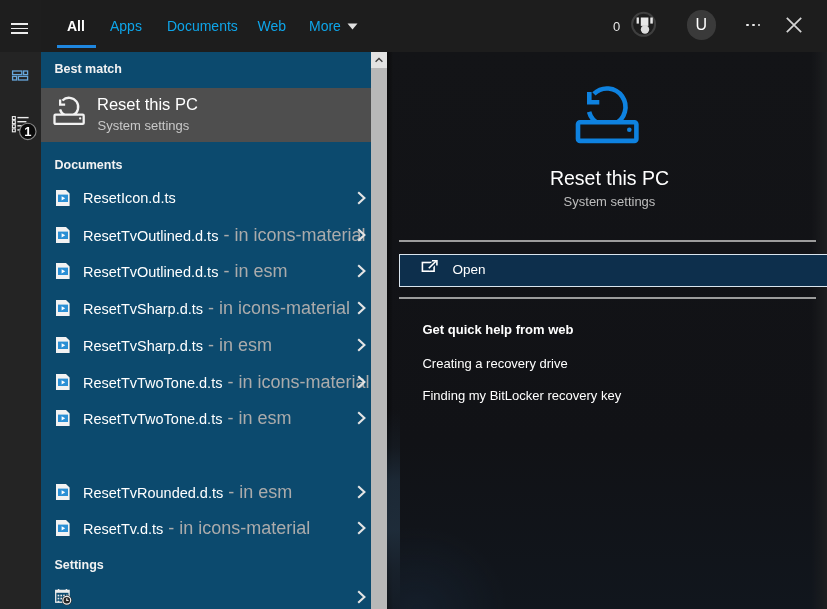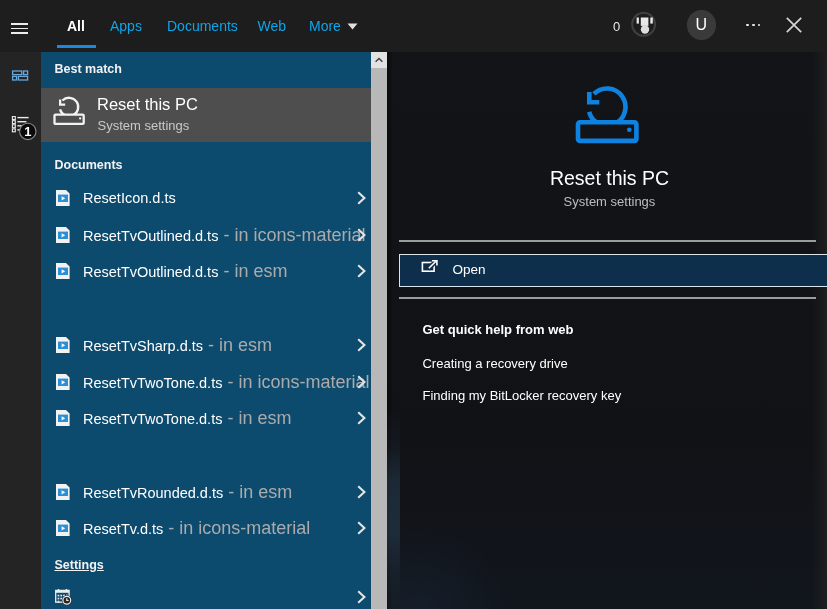--- a/index.html
+++ b/index.html
@@ -151,20 +151,31 @@
       <svg class="ficon" width="14" height="16" viewBox="0 0 14 16">
         <path d="M0 0 H10 L13.6 3.6 V16 H0 Z" fill="#f2f2f2"></path>
         <rect x="2" y="4.6" width="10" height="7.4" fill="#2a8fd4"></rect>
         <polygon points="5.6,6.2 9.2,8.3 5.6,10.4" fill="#fff"></polygon>
       </svg>
       <span class="rowtxt">ResetTvOutlined.d.ts<span class="sub"> - in esm</span></span>
       <svg class="chev" width="9" height="14" viewBox="0 0 9 14">
         <path d="M1.2 1.3 L7.4 7 L1.2 12.7" stroke="#e4e4e4" stroke-width="2.1" fill="none"></path>
       </svg>
     </div>
+  <div class="row" style="top:237.6px;">
+      <svg class="ficon" width="14" height="16" viewBox="0 0 14 16">
+        <path d="M0 0 H10 L13.6 3.6 V16 H0 Z" fill="#f2f2f2"></path>
+        <rect x="2" y="4.6" width="10" height="7.4" fill="#2a8fd4"></rect>
+        <polygon points="5.6,6.2 9.2,8.3 5.6,10.4" fill="#fff"></polygon>
+      </svg>
+      <span class="rowtxt">ResetTvSharp.d.ts<span class="sub"> - in icons-material</span></span>
+      <svg class="chev" width="9" height="14" viewBox="0 0 9 14">
+        <path d="M1.2 1.3 L7.4 7 L1.2 12.7" stroke="#e4e4e4" stroke-width="2.1" fill="none"></path>
+      </svg>
+    </div>
   <div class="row" style="top:274.3px;">
       <svg class="ficon" width="14" height="16" viewBox="0 0 14 16">
         <path d="M0 0 H10 L13.6 3.6 V16 H0 Z" fill="#f2f2f2"></path>
         <rect x="2" y="4.6" width="10" height="7.4" fill="#2a8fd4"></rect>
         <polygon points="5.6,6.2 9.2,8.3 5.6,10.4" fill="#fff"></polygon>
       </svg>
       <span class="rowtxt">ResetTvSharp.d.ts<span class="sub"> - in esm</span></span>
       <svg class="chev" width="9" height="14" viewBox="0 0 9 14">
         <path d="M1.2 1.3 L7.4 7 L1.2 12.7" stroke="#e4e4e4" stroke-width="2.1" fill="none"></path>
       </svg>
@@ -206,21 +217,21 @@
       <svg class="ficon" width="14" height="16" viewBox="0 0 14 16">
         <path d="M0 0 H10 L13.6 3.6 V16 H0 Z" fill="#f2f2f2"></path>
         <rect x="2" y="4.6" width="10" height="7.4" fill="#2a8fd4"></rect>
         <polygon points="5.6,6.2 9.2,8.3 5.6,10.4" fill="#fff"></polygon>
       </svg>
       <span class="rowtxt">ResetTv.d.ts<span class="sub"> - in icons-material</span></span>
       <svg class="chev" width="9" height="14" viewBox="0 0 9 14">
         <path d="M1.2 1.3 L7.4 7 L1.2 12.7" stroke="#e4e4e4" stroke-width="2.1" fill="none"></path>
       </svg>
     </div>
-  <div class="hdr" style="top:505.5px;text-decoration:underline;">Settings</div>
+  <div class="hdr" style="top:505.5px;">Settings</div>
   <div class="row" style="top:526.5px;">
       <svg class="ficon" style="left:14px;" width="18" height="17" viewBox="0 0 18 17">
         <rect x="2.8" y="0.5" width="1.5" height="3" fill="#ececec"></rect>
         <rect x="10.7" y="0.5" width="1.5" height="3" fill="#ececec"></rect>
         <rect x="0.7" y="1.9" width="13.4" height="11.8" fill="none" stroke="#ececec" stroke-width="1.3"></rect>
         <rect x="0.7" y="1.9" width="13.4" height="2.4" fill="#ececec"></rect>
         <g fill="#ececec">
           <rect x="2.6" y="6.2" width="1.7" height="1.7"></rect>
           <rect x="5.4" y="6.2" width="1.7" height="1.7"></rect>
           <rect x="8.2" y="6.2" width="1.7" height="1.7"></rect>

